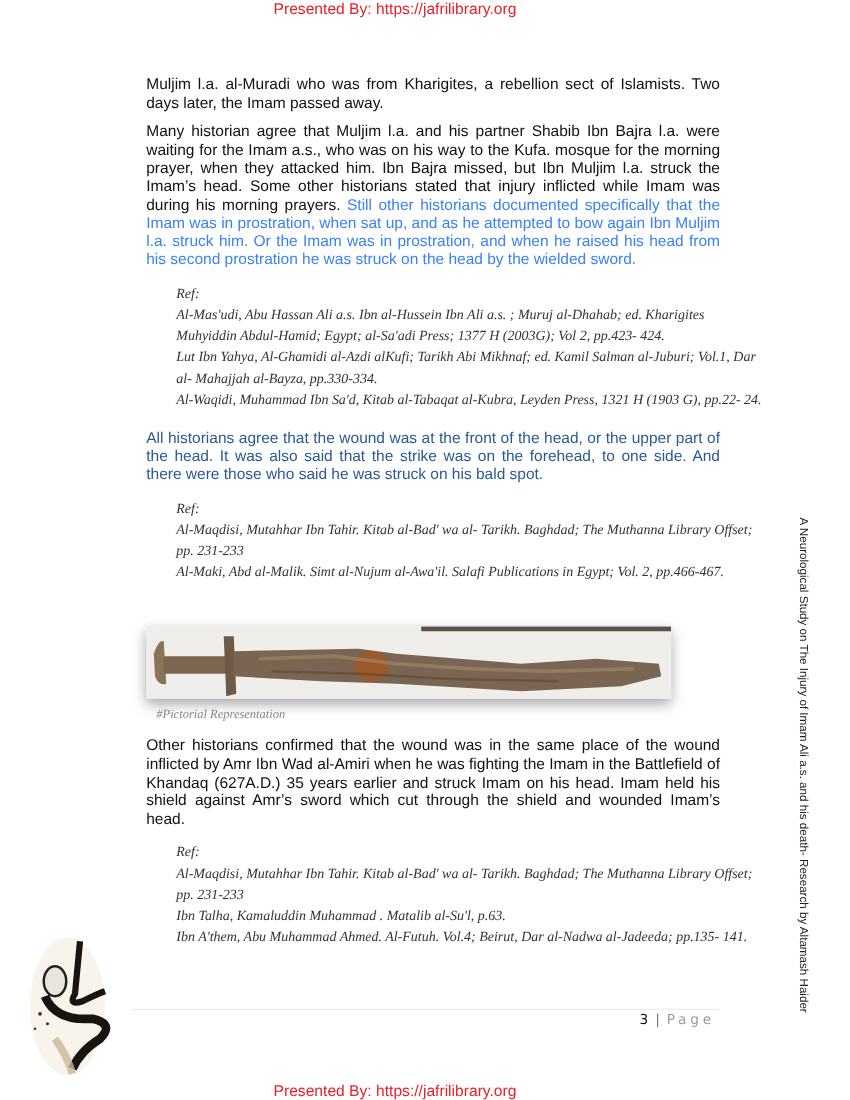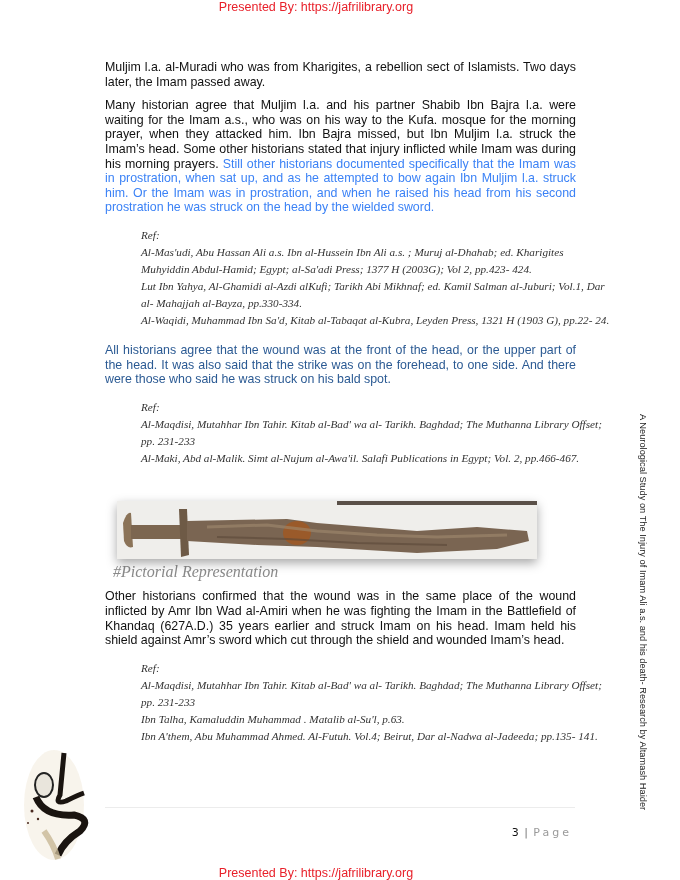--- a/index.html
+++ b/index.html
@@ -7,43 +7,43 @@
     .presented {
       position: absolute; left: 0; width: 632px; text-align: center;
       font-family: "Liberation Sans", sans-serif; font-size: 12.5px; color: #e8202a;
     }
     .presented.top { top: 0px; }
     .presented.bottom { top: 866px; }
     .content {
       position: absolute; left: 105px; width: 471px; top: 60px;
       font-family: "Liberation Sans", sans-serif; font-size: 12.4px; line-height: 14.6px; color: #111;
     }
-    .para { text-align: justify; margin: 0 0 9px 0; }
+    .para { text-align: justify; margin: 0 0 9px 12px; }
     .brown { color: #3b82f6; }
     .blue { color: #2b5a93; }
     .refs {
       font-family: "Liberation Serif", serif; font-style: italic; font-size: 11.2px;
       line-height: 17px; color: #333;
       margin: 12px 0 14px 0;
     }
     .refs div { white-space: nowrap; margin-left: 36px; }
     .figure {
       position: relative; margin: 34px 0 0 12px; width: 420px; height: 58px;
       box-shadow: 0 4px 10px rgba(0,0,0,0.35);
       background: #f2f1ef; overflow: hidden;
     }
     .caption {
-      font-family: "Liberation Serif", serif; font-style: italic; font-size: 16px; color: #8a8a8a;
-      margin: 6px 0 10px 8px;
+      font-family: "Liberation Serif", serif; font-style: italic; font-size: 10px; color: #8a8a8a;
+      margin: 6px 0 10px 20px;
     }
     .footer-line {
       position: absolute; left: 105px; width: 470px; top: 807px; height: 1px; background: #ececec;
     }
     .page-no {
-      position: absolute; top: 826px; right: 108px;
+      position: absolute; top: 809px; right: 108px;
       font-family: "DejaVu Sans", sans-serif; font-size: 11px; color: #111;
     }
     .page-no .sep { color: #777; margin: 0 2px; }
     .page-no .pg { color: #9a9a9a; letter-spacing: 3px; }
     .side {
       position: absolute; left: 638px; top: 414px;
       writing-mode: vertical-rl;
       font-family: "Liberation Sans", sans-serif; font-size: 9.3px; color: #222; white-space: nowrap;
     }
     .logo { position: absolute; left: 14px; top: 735px; width: 80px; height: 130px; }

